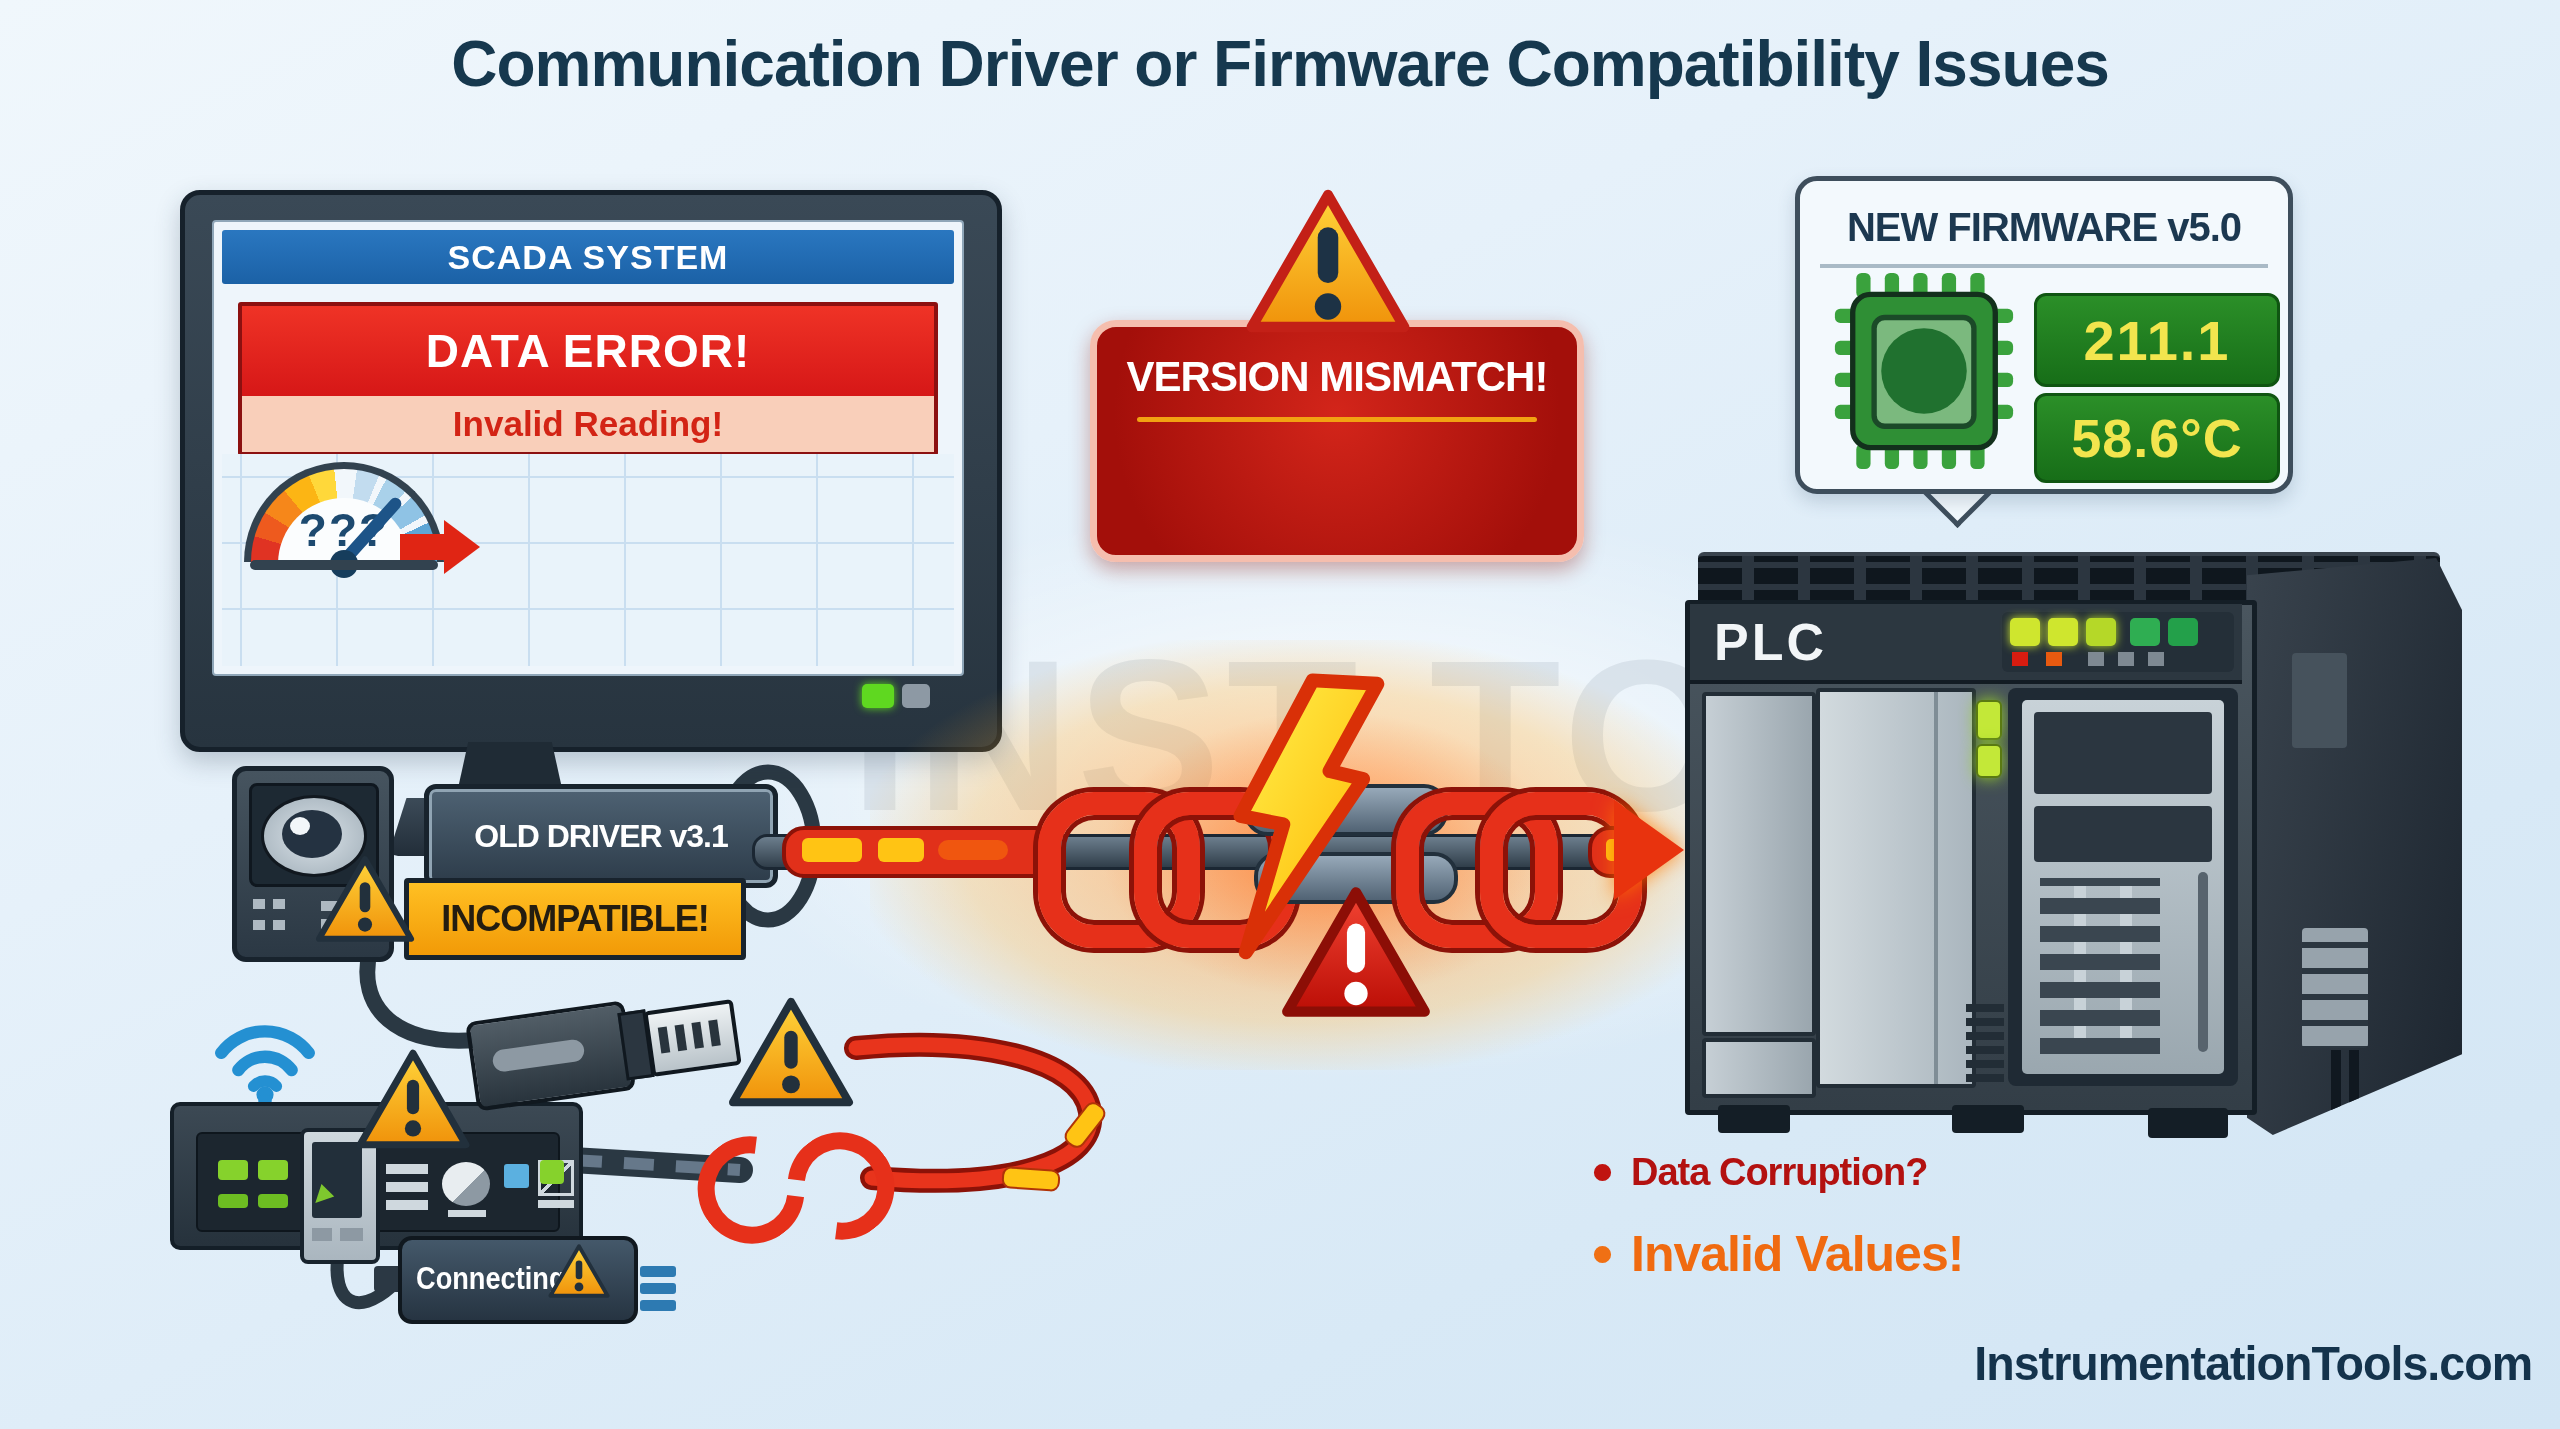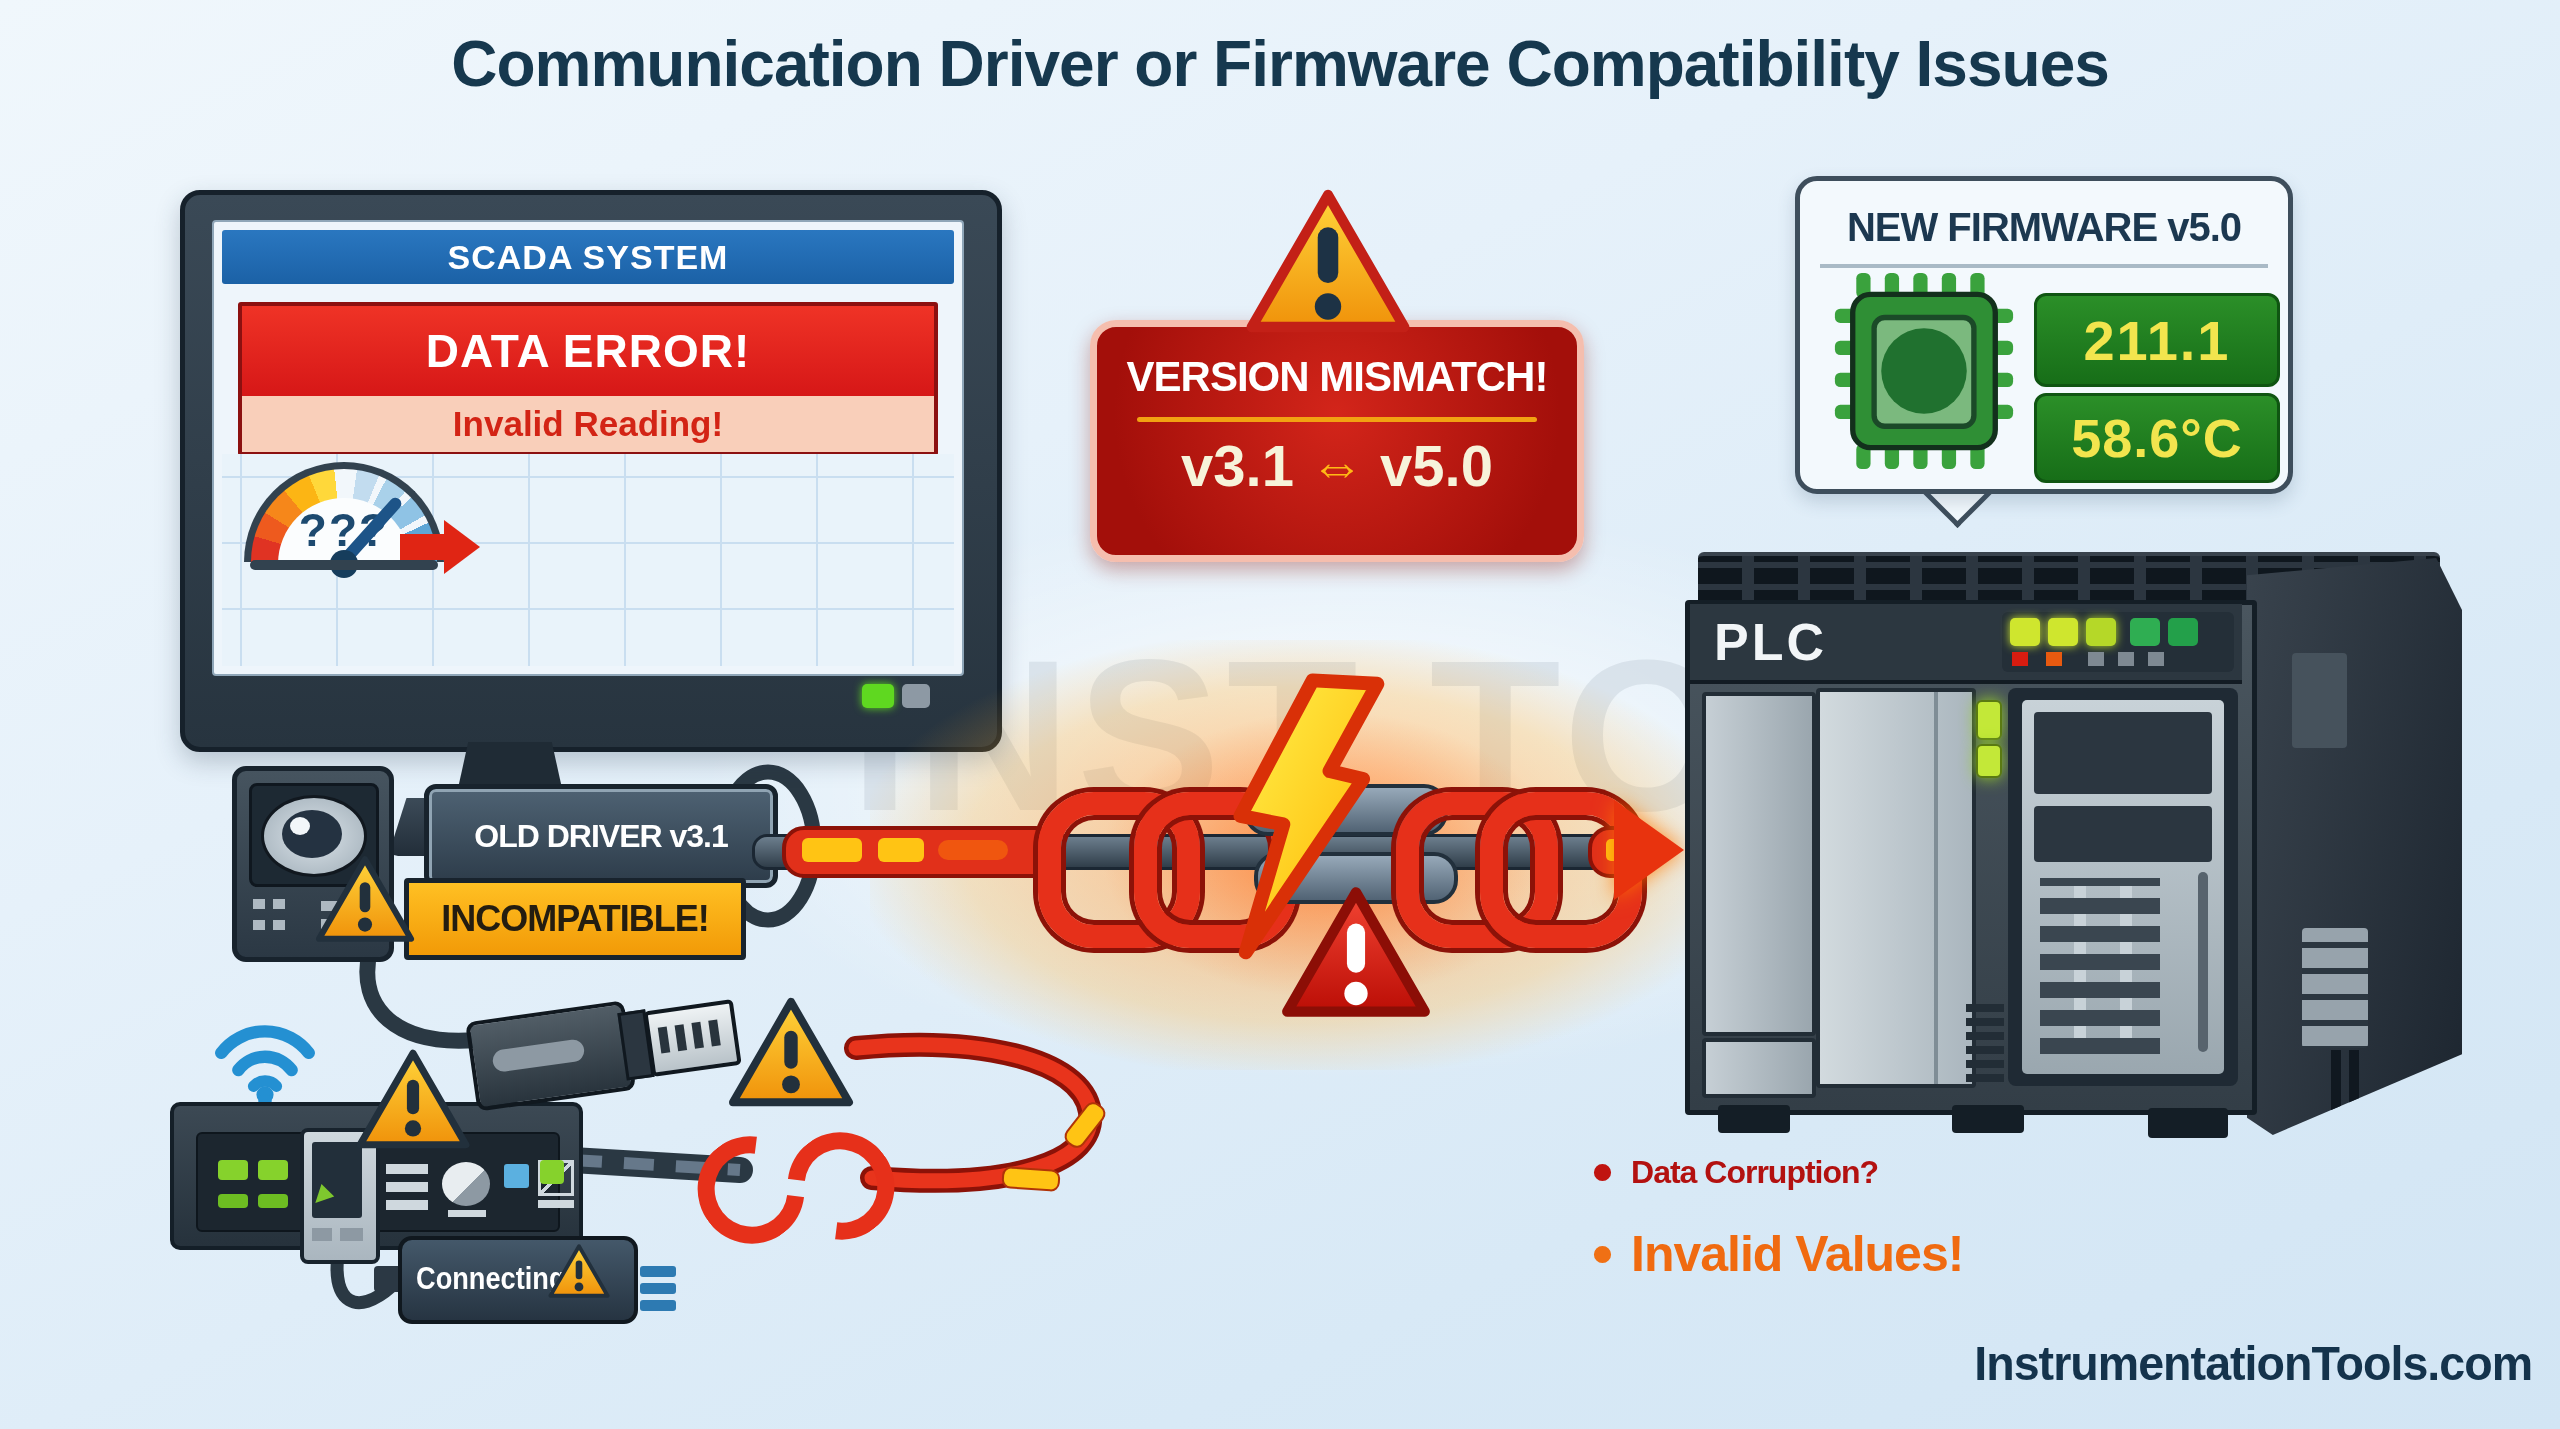--- a/index.html
+++ b/index.html
@@ -153,25 +153,20 @@
     <path d="M60 8 L113 100 L7 100 Z" fill="url(#g-redtri)" stroke="#8c0e06" stroke-width="8" stroke-linejoin="round"></path>
     <rect x="53" y="32" width="14" height="38" rx="7" fill="#ffffff"></rect>
       <circle cx="60" cy="86" r="9" fill="#ffffff"></circle>
   </svg>
 
   <div class="abs" style="left:1090px;top:320px;width:480px;height:228px;
        background:radial-gradient(circle at 50% 38%,#d3251a,#a30f0a 80%);
        border:7px solid #f5beae;border-radius:26px;box-shadow:0 8px 20px rgba(140,20,10,.35);">
     <div class="ctr bold" style="margin-top:26px;color:#fff;font-size:42px;letter-spacing:-1px;">VERSION MISMATCH!</div>
     <div style="width:400px;height:5px;background:#f2a112;border-radius:3px;margin:16px auto 10px auto;"></div>
-    <div class="ctr bold" style="font-size:58px;color:#f7f3da;gap:16px;">
-      <span>v3.1</span>
-      <span style="color:#ffb915;font-size:54px;">⇔</span>
-      <span>v5.0</span>
-    </div>
   </div>
   <svg class="tri" viewBox="0 0 120 106" style="left:1240px;top:182px;width:176px;height:158px;">
     <path d="M60 8 L112 98 L8 98 Z" fill="url(#g-warn)" stroke="#c32017" stroke-width="7" stroke-linejoin="round"></path>
     <rect x="53" y="30" width="14" height="38" rx="7" fill="#1d3245"></rect>
       <circle cx="60" cy="84" r="9" fill="#1d3245"></circle>
   </svg>
 
   <div class="abs" style="left:1926px;top:452px;width:58px;height:58px;background:#f3f9fd;
        border-right:5px solid #3e4e5c;border-bottom:5px solid #3e4e5c;transform:rotate(45deg);"></div>
   <div class="abs" style="left:1795px;top:176px;width:488px;height:308px;background:#f3f9fd;
@@ -337,21 +332,21 @@
       <circle cx="60" cy="82" r="8" fill="#22303c"></circle>
   </svg>
   <div class="abs" style="left:640px;top:1266px;width:36px;height:46px;">
     <div style="width:36px;height:11px;background:#2d7ab2;border-radius:3px;margin-bottom:6px;"></div>
     <div style="width:36px;height:11px;background:#2d7ab2;border-radius:3px;margin-bottom:6px;"></div>
     <div style="width:36px;height:11px;background:#2d7ab2;border-radius:3px;"></div>
   </div>
 
   <div class="abs" style="left:1592px;top:1142px;display:flex;align-items:center;gap:18px;">
     <span class="bold" style="font-size:60px;color:#c01410;line-height:1;">•</span>
-    <span class="bold" style="font-size:32px;color:#b31110;letter-spacing:-1px;">Data Corruption?</span>
+    <span class="bold" style="font-size:38px;color:#b31110;letter-spacing:-1px;">Data Corruption?</span>
   </div>
   <div class="abs" style="left:1592px;top:1224px;display:flex;align-items:center;gap:18px;">
     <span class="bold" style="font-size:60px;color:#f07014;line-height:1;">•</span>
     <span class="bold" style="font-size:50px;color:#f06a10;letter-spacing:-1px;">Invalid Values!</span>
   </div>
   <div class="abs bold" style="right:28px;top:1336px;font-size:48px;color:#14334c;letter-spacing:-1px;transform:scaleX(.97);transform-origin:right center;">InstrumentationTools.com</div>
 
 </div>
 
 </body></html>

